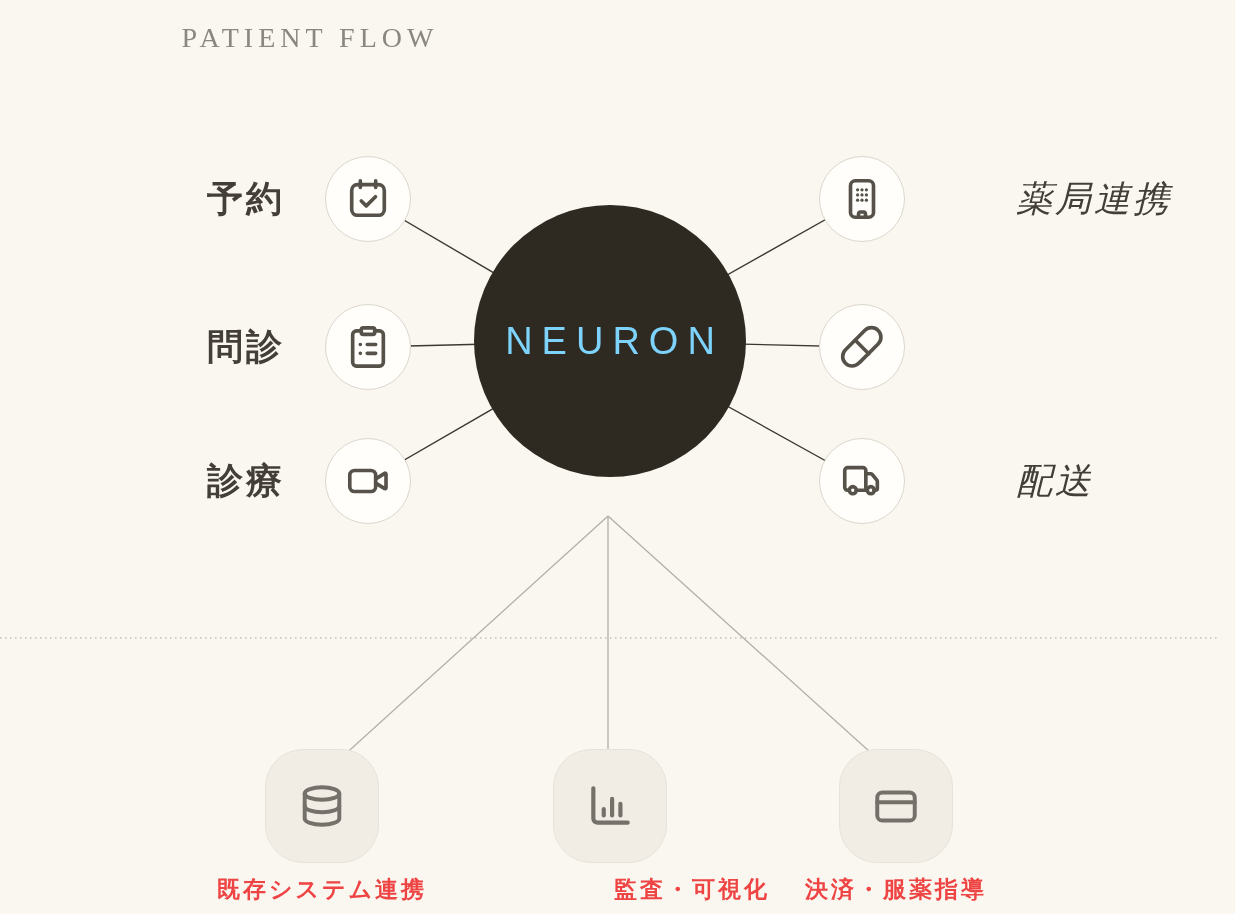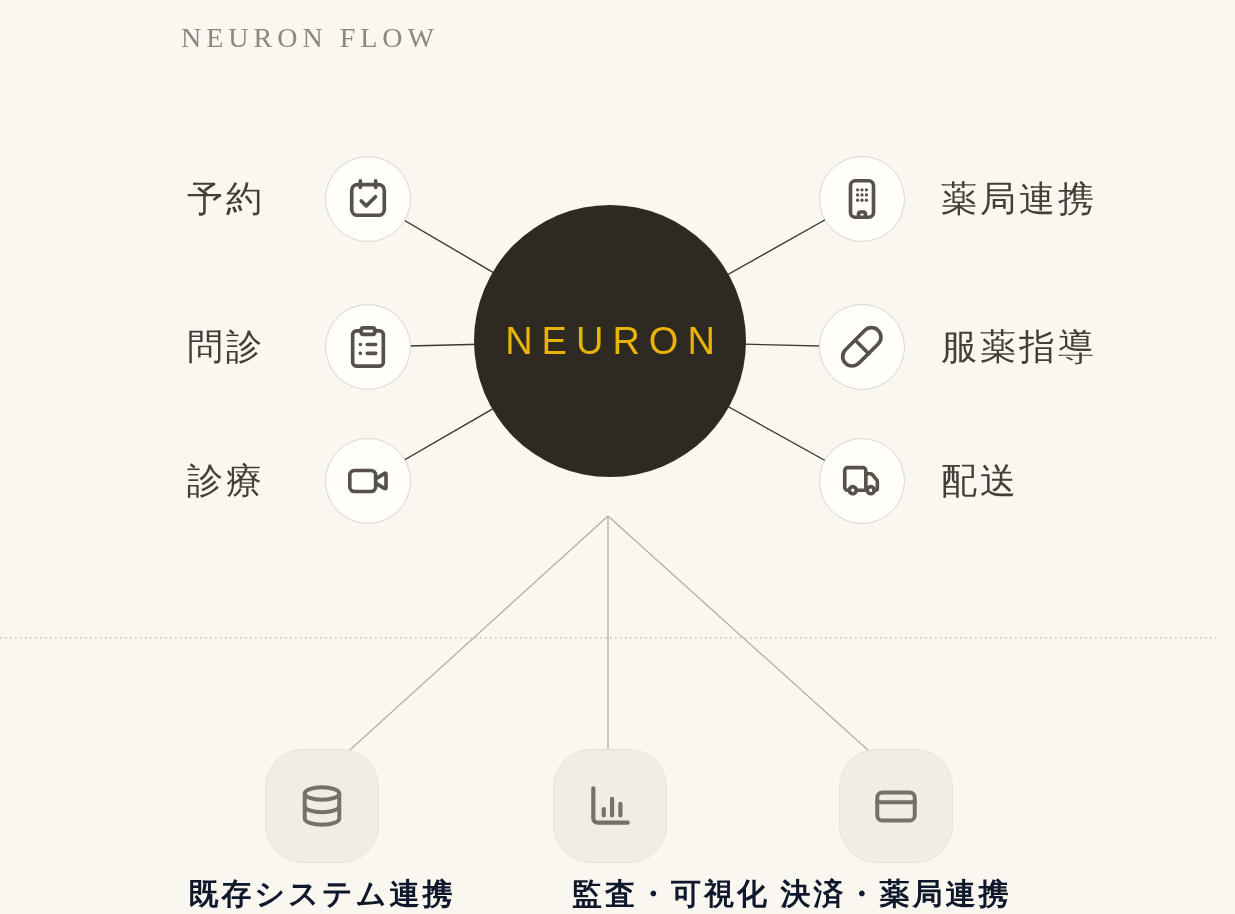--- a/index.html
+++ b/index.html
@@ -23,54 +23,54 @@
   }
 
   .center-circle {
     position:absolute; left:610px; top:341px; z-index:2;
     width:272px; height:272px; border-radius:50%;
     background:#2e2a22;
     transform:translate(-50%,-50%);
     display:flex; align-items:center; justify-content:center;
   }
   .center-label {
-    color:#eab308; font-size:38px; letter-spacing:9px;
+    color:#7dd3fc; font-size:38px; letter-spacing:9px;
     padding-left:9px; white-space:nowrap;
   }
 
   .node-circle {
     position:absolute; z-index:2;
     width:86px; height:86px; border-radius:50%;
     background:#fffefb; border:1px solid #dcd6cc;
     transform:translate(-50%,-50%);
     display:flex; align-items:center; justify-content:center;
   }
   .node-circle svg { width:46px; height:46px; color:#56524a; }
 
   .node-label {
     position:absolute; z-index:2;
     font-size:36px; letter-spacing:3px; color:#433f38;
     white-space:nowrap; transform:translateY(-50%);
   }
-  .label-left  { right:970px; text-align:right; }
-  .label-right { left:941px; }
+  .label-left  { right:950px; text-align:right;font-weight:bold; }
+  .label-right { left:1016px;font-style:italic; }
 
   .foundation-box {
     position:absolute; top:749px; z-index:2;
     width:114px; height:114px; border-radius:38px;
     background:#f1ece4; border:1px solid #e8e3da;
     display:flex; align-items:center; justify-content:center;
   }
   .foundation-box svg { width:50px; height:50px; color:#74706a; }
 
   .foundation-label {
     position:absolute; top:874px; z-index:2;
     width:320px; text-align:center;
-    font-size:30px; font-weight:bold; letter-spacing:3px;
-    color:#0f172a; white-space:nowrap;
+    font-size:23px; font-weight:bold; letter-spacing:3px;
+    color:#ef4444; white-space:nowrap;
   }
 
   .row-y-199 { top:199px; } .row-y-347 { top:347px;text-align:center; } .row-y-481 { top:481px;text-align:center; }
 </style>
 </head>
 <body>
 
 <div class="stage">
 
   <svg class="wires" width="1235" height="914" viewBox="0 0 1235 914">
@@ -82,21 +82,21 @@
     <line x1="862" y1="347" x2="610" y2="341" stroke="#3c382f" stroke-width="1.4"></line>
     <line x1="862" y1="481" x2="610" y2="341" stroke="#3c382f" stroke-width="1.4"></line>
 
     <line x1="608" y1="516" x2="330" y2="768" stroke="#b3afa7" stroke-width="1.3"></line>
     <line x1="608" y1="516" x2="608" y2="800" stroke="#b3afa7" stroke-width="1.3"></line>
     <line x1="608" y1="516" x2="890" y2="770" stroke="#b3afa7" stroke-width="1.3"></line>
 
     <line x1="0" y1="638" x2="1220" y2="638" stroke="#c3bfb7" stroke-width="1.4" stroke-dasharray="1.5 3.5"></line>
   </svg>
 
-  <div class="section-title" style="left:310px;">NEURON FLOW</div>
+  <div class="section-title" style="left:310px;">PATIENT FLOW</div>
 
   <div class="center-circle">
     <span class="center-label">NEURON</span>
   </div>
 
   <div class="node-label label-left row-y-199">予約</div>
   <div class="node-circle row-y-199" style="left:368px;">
     <svg viewBox="0 0 24 24" fill="none" stroke="currentColor" stroke-width="1.9" stroke-linecap="round" stroke-linejoin="round">
       <path d="M8 2.5v3.5M16 2.5v3.5"></path>
       <rect x="3.5" y="4.5" width="17" height="16" rx="3"></rect>
@@ -134,21 +134,20 @@
         <circle cx="9.7" cy="9.9" r=".85"></circle>
           <circle cx="12" cy="9.9" r=".85"></circle>
           <circle cx="14.3" cy="9.9" r=".85"></circle>
         <circle cx="9.7" cy="12.6" r=".85"></circle>
           <circle cx="12" cy="12.6" r=".85"></circle>
           <circle cx="14.3" cy="12.6" r=".85"></circle>
       </g>
     </svg>
   </div>
 
-  <div class="node-label label-right row-y-347">服薬指導</div>
   <div class="node-circle row-y-347" style="left:862px;">
     <svg viewBox="0 0 24 24" fill="none" stroke="currentColor" stroke-width="1.9" stroke-linecap="round" stroke-linejoin="round">
       <path d="m10.4 20.4 10-10a4.95 4.95 0 1 0-7-7l-10 10a4.95 4.95 0 1 0 7 7Z"></path>
       <path d="m8.5 8.5 7 7"></path>
     </svg>
   </div>
 
   <div class="node-label label-right row-y-481">配送</div>
   <div class="node-circle row-y-481" style="left:862px;">
     <svg viewBox="0 0 24 24" fill="none" stroke="currentColor" stroke-width="1.9" stroke-linecap="round" stroke-linejoin="round">
@@ -178,15 +177,15 @@
     </svg>
   </div>
   <div class="foundation-label" style="left:450px;text-align:right;">監査・可視化</div>
 
   <div class="foundation-box" style="left:839px;">
     <svg viewBox="0 0 24 24" fill="none" stroke="currentColor" stroke-width="1.9" stroke-linecap="round" stroke-linejoin="round">
       <rect x="3" y="5.5" width="18" height="13.5" rx="2.5"></rect>
       <path d="M3 10.2h18"></path>
     </svg>
   </div>
-  <div class="foundation-label" style="left:736px;">決済・薬局連携</div>
+  <div class="foundation-label" style="left:736px;">決済・服薬指導</div>
 
 </div>
 
 </body></html>

